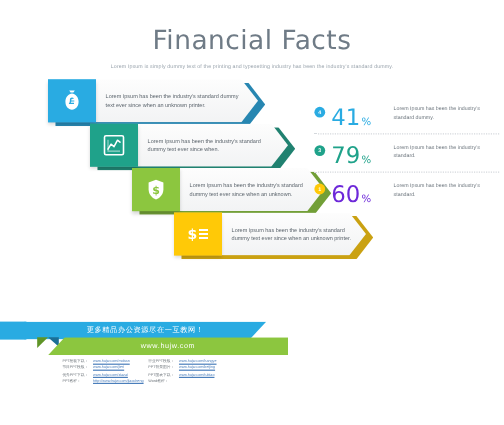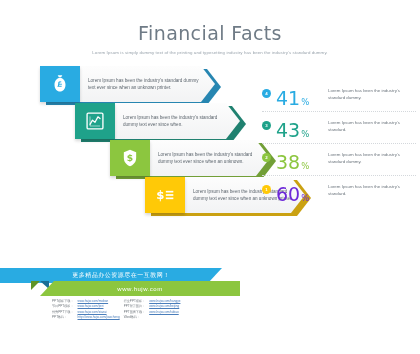--- a/index.html
+++ b/index.html
@@ -6,21 +6,21 @@
   body{
     width:420px;height:354px;position:relative;overflow:hidden;
     background:#ffffff;
     font-family:"Liberation Sans","DejaVu Sans",sans-serif;
     -webkit-font-smoothing:antialiased;
   }
 
   
   #header{position:absolute;left:0;top:22px;width:420px;text-align:center;}
   #title{
-    font-size:19px;color:#6f7b86;letter-spacing:.4px;font-weight:400;
+    font-size:22px;color:#6f7b86;letter-spacing:.4px;font-weight:400;
     font-family:"DejaVu Sans","Liberation Sans",sans-serif;
   }
   #subtitle{
     margin-top:6px;font-size:4.4px;color:#9aa4ad;letter-spacing:.1px;
     line-height:1.3;
   }
 
   
   #rows{position:absolute;left:0;top:66px;width:250px;height:150px;}
   .row{position:absolute;height:36px;}
@@ -181,34 +181,26 @@
     <div class="pct" style="color:#29ABE2;">
       <span>41</span><span class="sym">%</span>
     </div>
     <div class="stat-desc">Lorem Ipsum has been the industry's standard dummy.</div>
     <div class="stat-sep"></div>
   </div>
 
   <div class="stat">
     <div class="bullet" style="background:#1FA28A;">3</div>
     <div class="pct" style="color:#1FA28A;">
-      <span>43</span><span class="sym">%</span>
+      <span>79</span><span class="sym">%</span>
     </div>
     <div class="stat-desc">Lorem Ipsum has been the industry's standard.</div>
     <div class="stat-sep"></div>
   </div>
 
-  <div class="stat">
-    <div class="bullet" style="background:#8CC63F;">2</div>
-    <div class="pct" style="color:#8CC63F;">
-      <span>38</span><span class="sym">%</span>
-    </div>
-    <div class="stat-desc">Lorem Ipsum has been the industry's standard dummy.</div>
-    <div class="stat-sep"></div>
-  </div>
 
   <div class="stat">
     <div class="bullet" style="background:#FFC907;">1</div>
     <div class="pct" style="color:#6d28d9;">
       <span>60</span><span class="sym">%</span>
     </div>
     <div class="stat-desc">Lorem Ipsum has been the industry's standard.</div>
   </div>
 </div>
 

